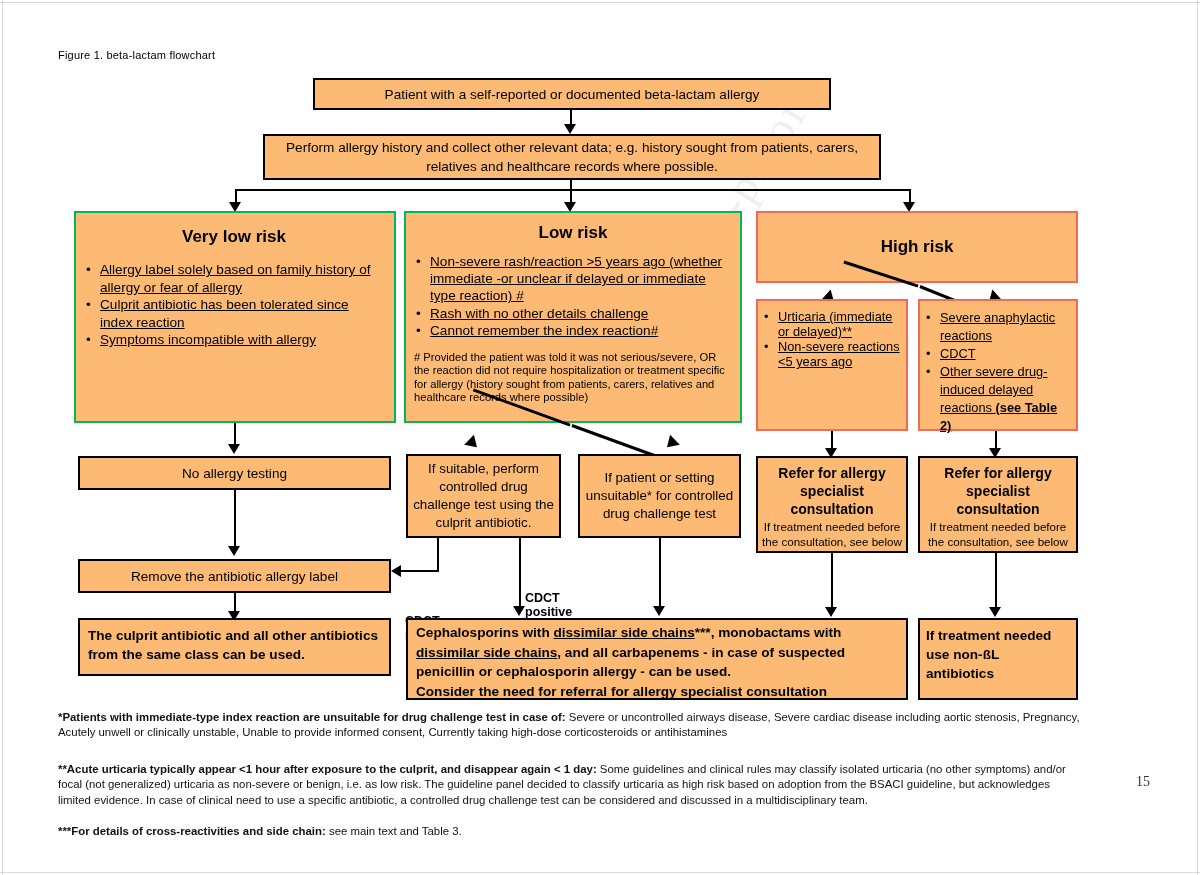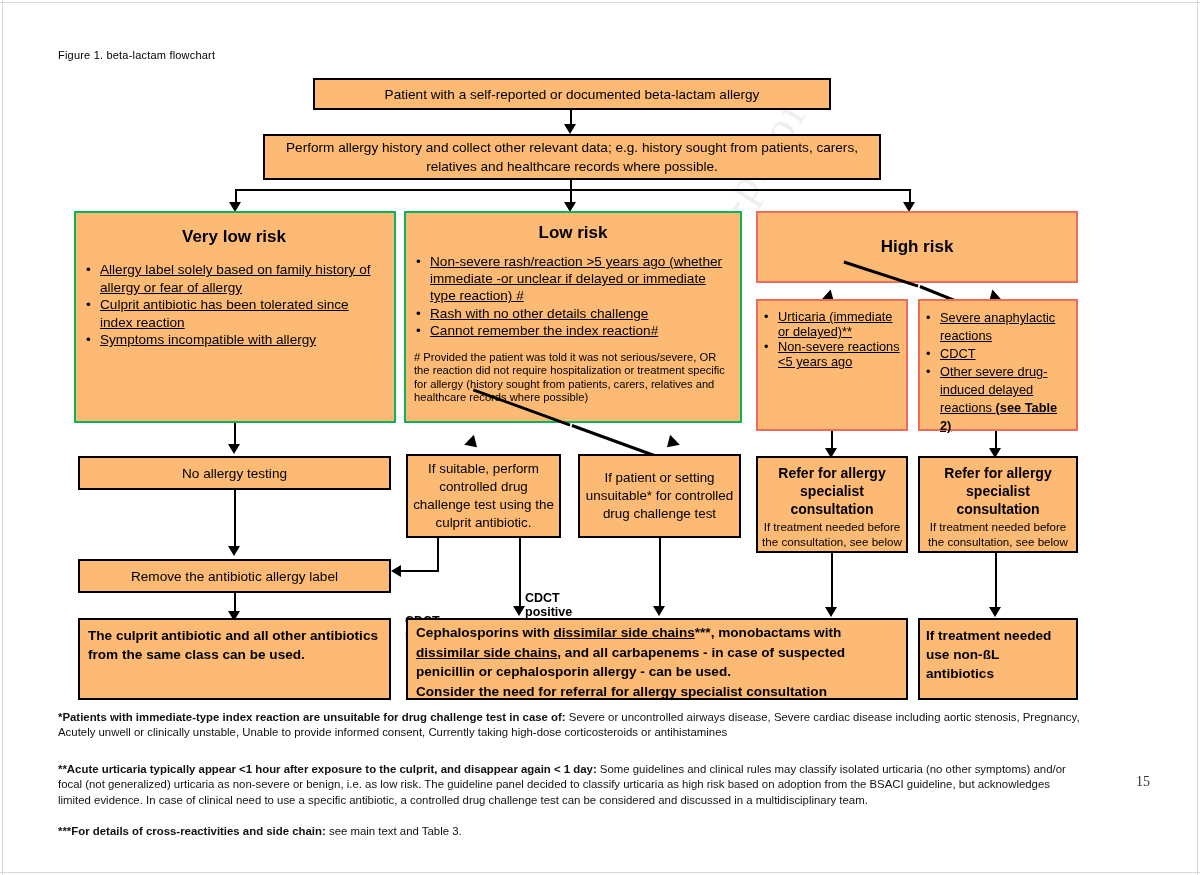--- a/index.html
+++ b/index.html
@@ -204,21 +204,21 @@
   <div class="box bk ctr" style="left:918px;top:456px;width:160px;height:97px;padding:6px 4px 0 4px;justify-content:flex-start;">
     <div class="b" style="font-size:14px;line-height:18px;">Refer for allergy specialist consultation</div>
     <div style="font-size:11.6px;line-height:14.5px;margin-top:2px;">If treatment needed before the consultation, see below</div>
   </div>
 
   <div class="vline" style="left:831px;top:553px;height:58px;"></div>
   <div class="ah-down" style="left:825px;top:607px;"></div>
   <div class="vline" style="left:995px;top:553px;height:58px;"></div>
   <div class="ah-down" style="left:989px;top:607px;"></div>
 
-  <div class="box bk lft b" style="left:78px;top:618px;width:313px;height:82px;font-size:13.6px;line-height:19px;padding:6px 8px 0 8px;justify-content:flex-start;">
+  <div class="box bk lft b" style="left:78px;top:618px;width:313px;height:58px;font-size:13.6px;line-height:19px;padding:6px 8px 0 8px;justify-content:flex-start;">
     <div>The culprit antibiotic and all other antibiotics from the same class can be used.</div>
   </div>
 
   <div class="box bk lft b" style="left:406px;top:618px;width:502px;height:82px;font-size:13.6px;line-height:19.5px;padding:6px 8px 0 8px;justify-content:center;">
     <div>
       <span>Cephalosporins with </span><u>dissimilar side chains</u><span>***, monobactams with</span>
     </div>
     <div>
       <u>dissimilar side chains</u><span>, and all carbapenems - in case of suspected</span>
     </div>

